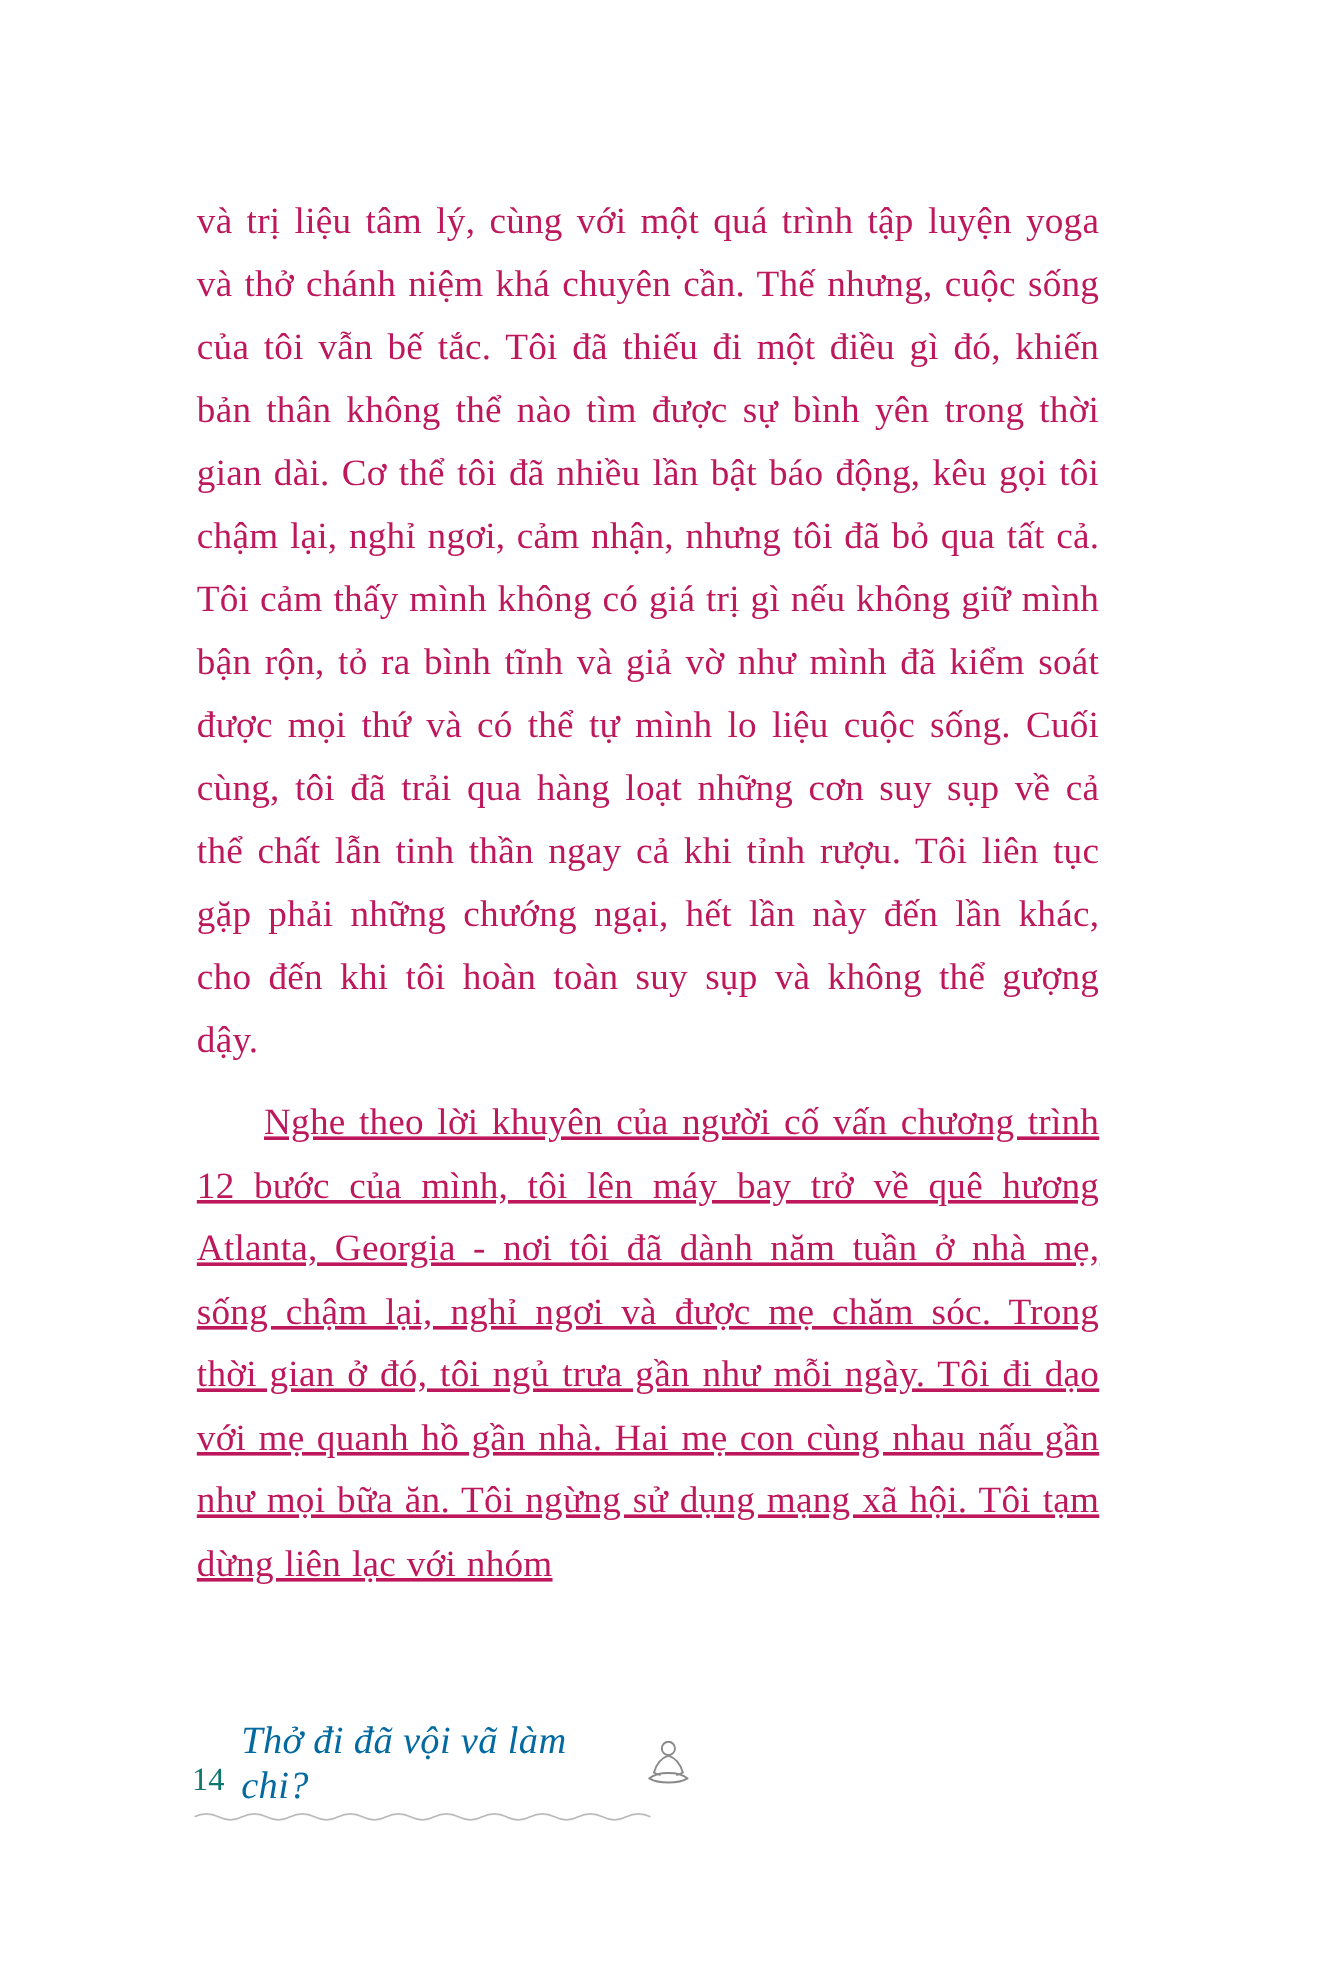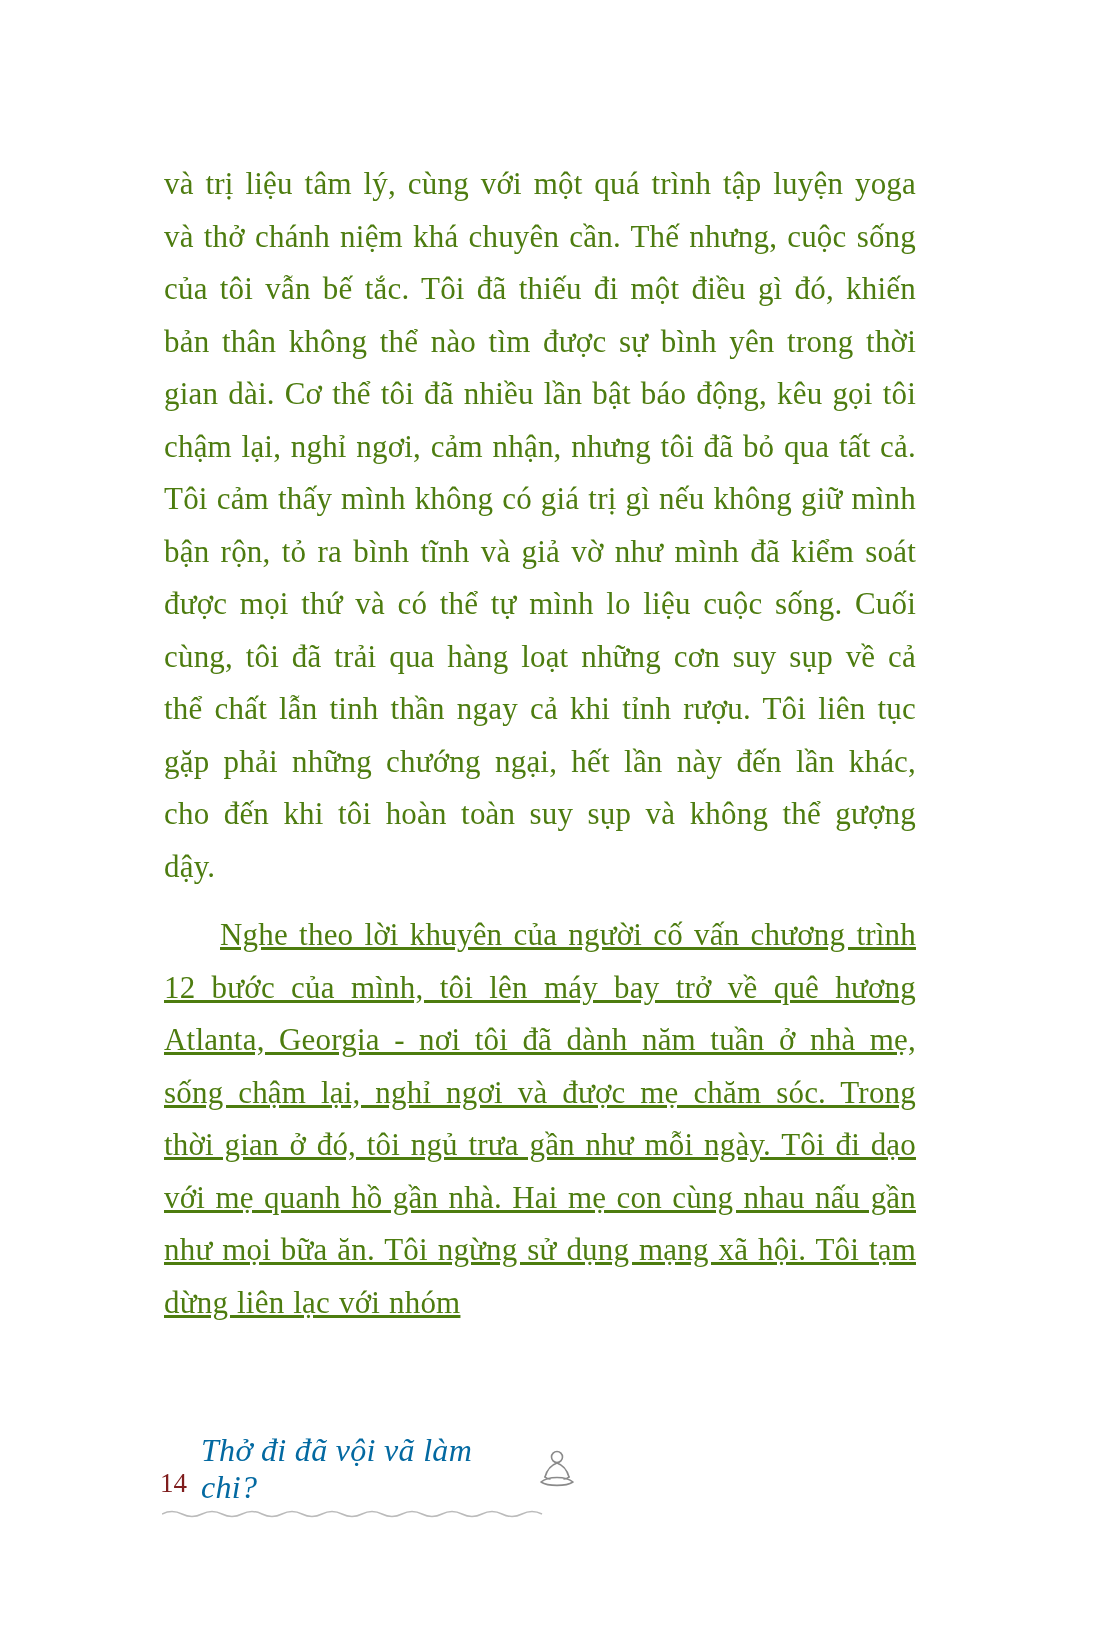--- a/index.html
+++ b/index.html
@@ -25,42 +25,42 @@
     left: 164px;
     top: 158px;
     width: 752px;
   }
   .para {
     font-size: 31px;
     line-height: 52.5px;
     text-align: justify;
     text-justify: inter-word;
     margin: 0 0 16px 0;
-    color: #4d7c0f;
+    color: #be185d;
     letter-spacing: 0.2px;
     word-spacing: 1px;
   }
   .para.indent {
     text-indent: 56px;
     text-decoration: underline;
   }
   .footer {
     position: absolute;
     left: 160px;
     top: 1432px;
     width: 420px;
   }
   .footer-row {
     display: flex;
     align-items: center;
     gap: 14px;
   }
   .page-number {
     font-size: 27px;
-    color: #7f1d1d;
+    color: #0f766e;
     font-style: normal;
     margin-top: 28px;
   }
   .book-title {
     font-size: 32px;
     font-style: italic;
     color: #0369a1;
     letter-spacing: 0.3px;
   }
   .meditation-icon {

